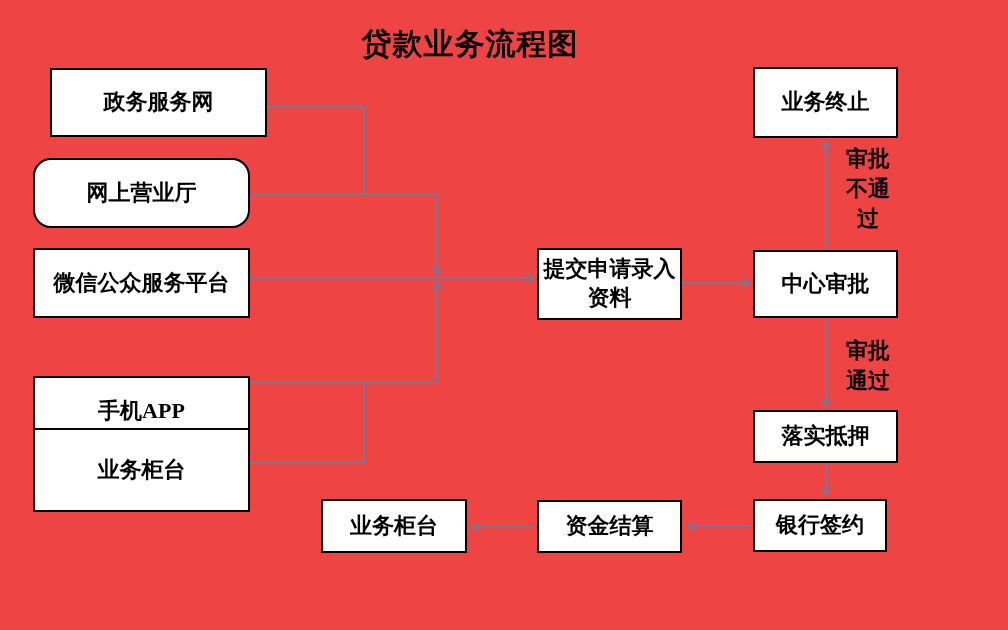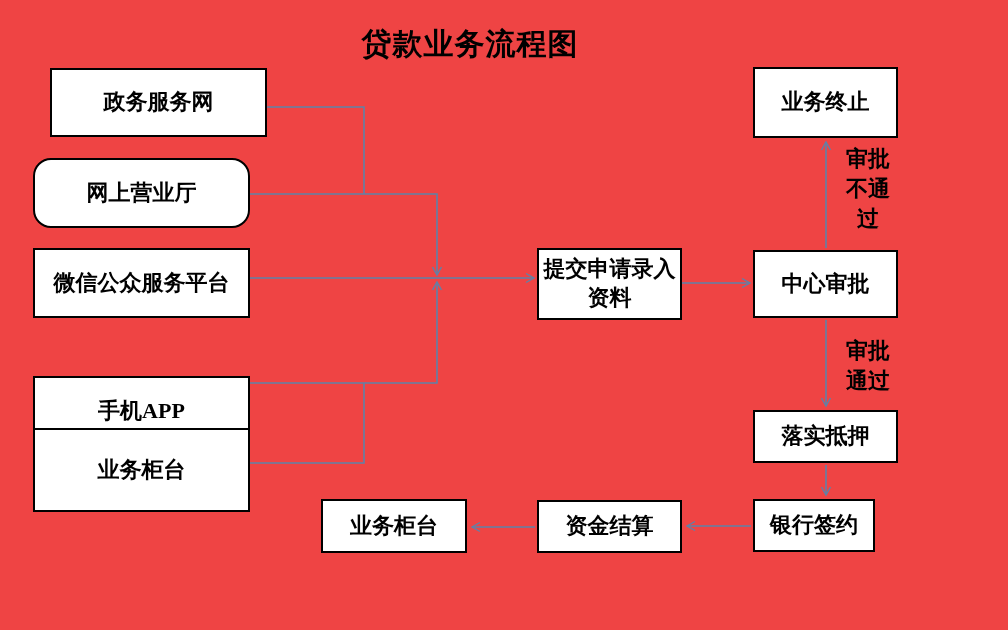--- a/index.html
+++ b/index.html
@@ -45,21 +45,21 @@
   .n-online   { left: 33px;  top: 158px; width: 217px; height: 70px; border-radius: 18px; }
   .n-wechat   { left: 33px;  top: 248px; width: 217px; height: 70px; }
   .n-app      { left: 33px;  top: 338px; width: 217px; height: 70px; margin-top: 38px; }
   .n-counter  { left: 33px;  top: 428px; width: 217px; height: 84px; }
   
   .n-submit   { left: 537px; top: 248px; width: 145px; height: 72px; padding: 0 2px; }
   
   .n-terminate{ left: 753px; top: 67px;  width: 145px; height: 71px; }
   .n-approval { left: 753px; top: 250px; width: 145px; height: 68px; }
   .n-mortgage { left: 753px; top: 410px; width: 145px; height: 53px; }
-  .n-signing  { left: 753px; top: 499px; width: 122px; height: 53px; }
+  .n-signing  { left: 753px; top: 499px; width: 134px; height: 53px; }
   
   .n-settle   { left: 537px; top: 500px; width: 145px; height: 53px; }
   .n-complete { left: 321px; top: 499px; width: 146px; height: 54px; }
 
   .edge-label {
     position: absolute;
     width: 50px;
     font-size: 22px;
     font-weight: bold;
     color: #000000;

